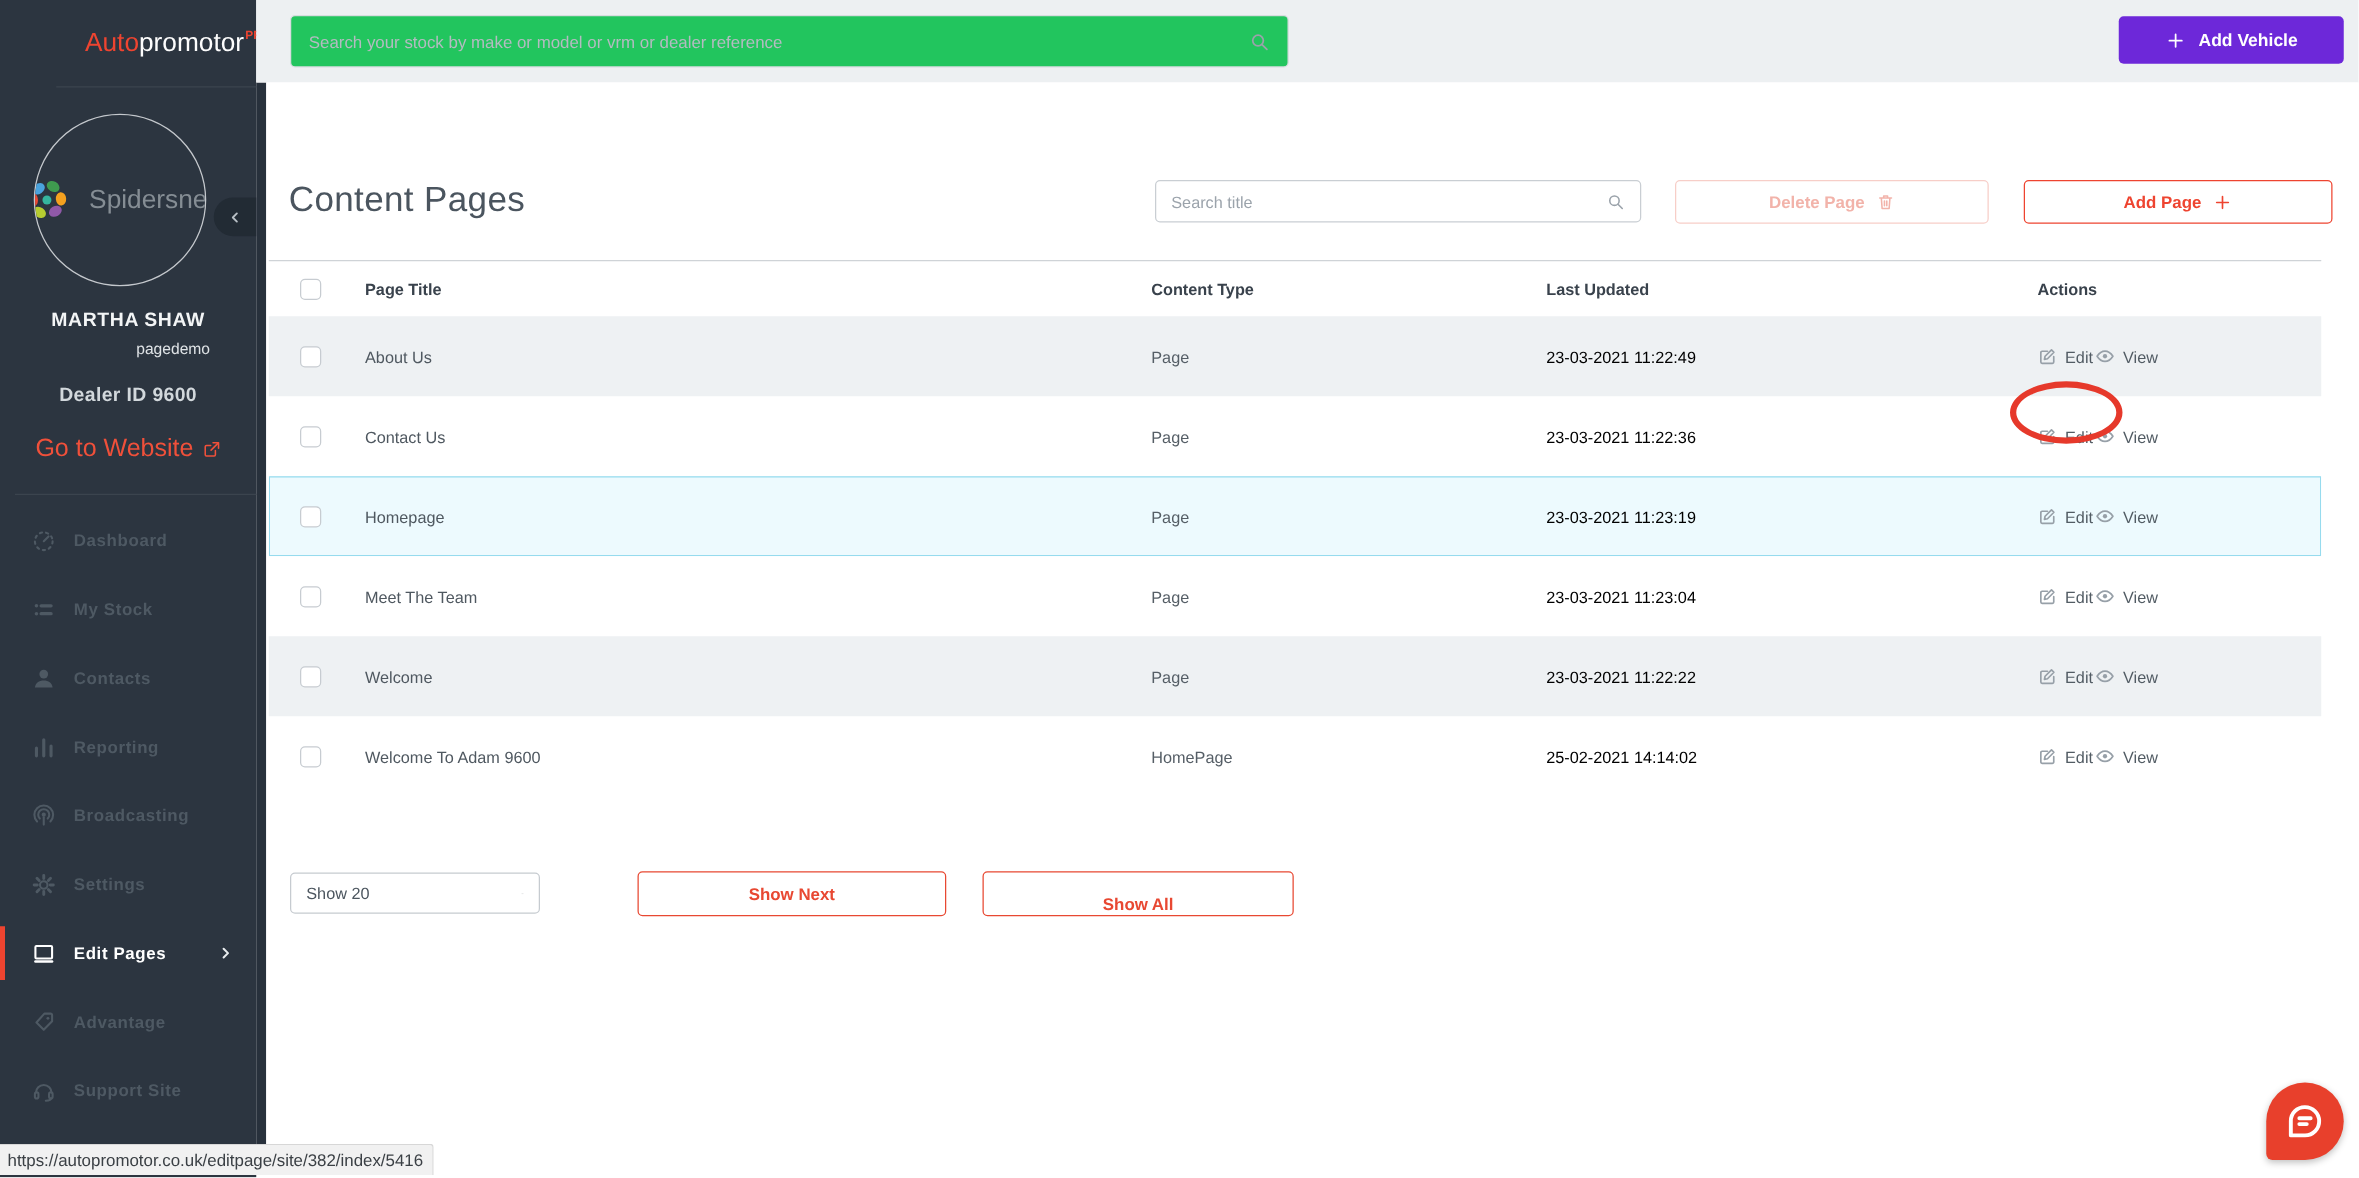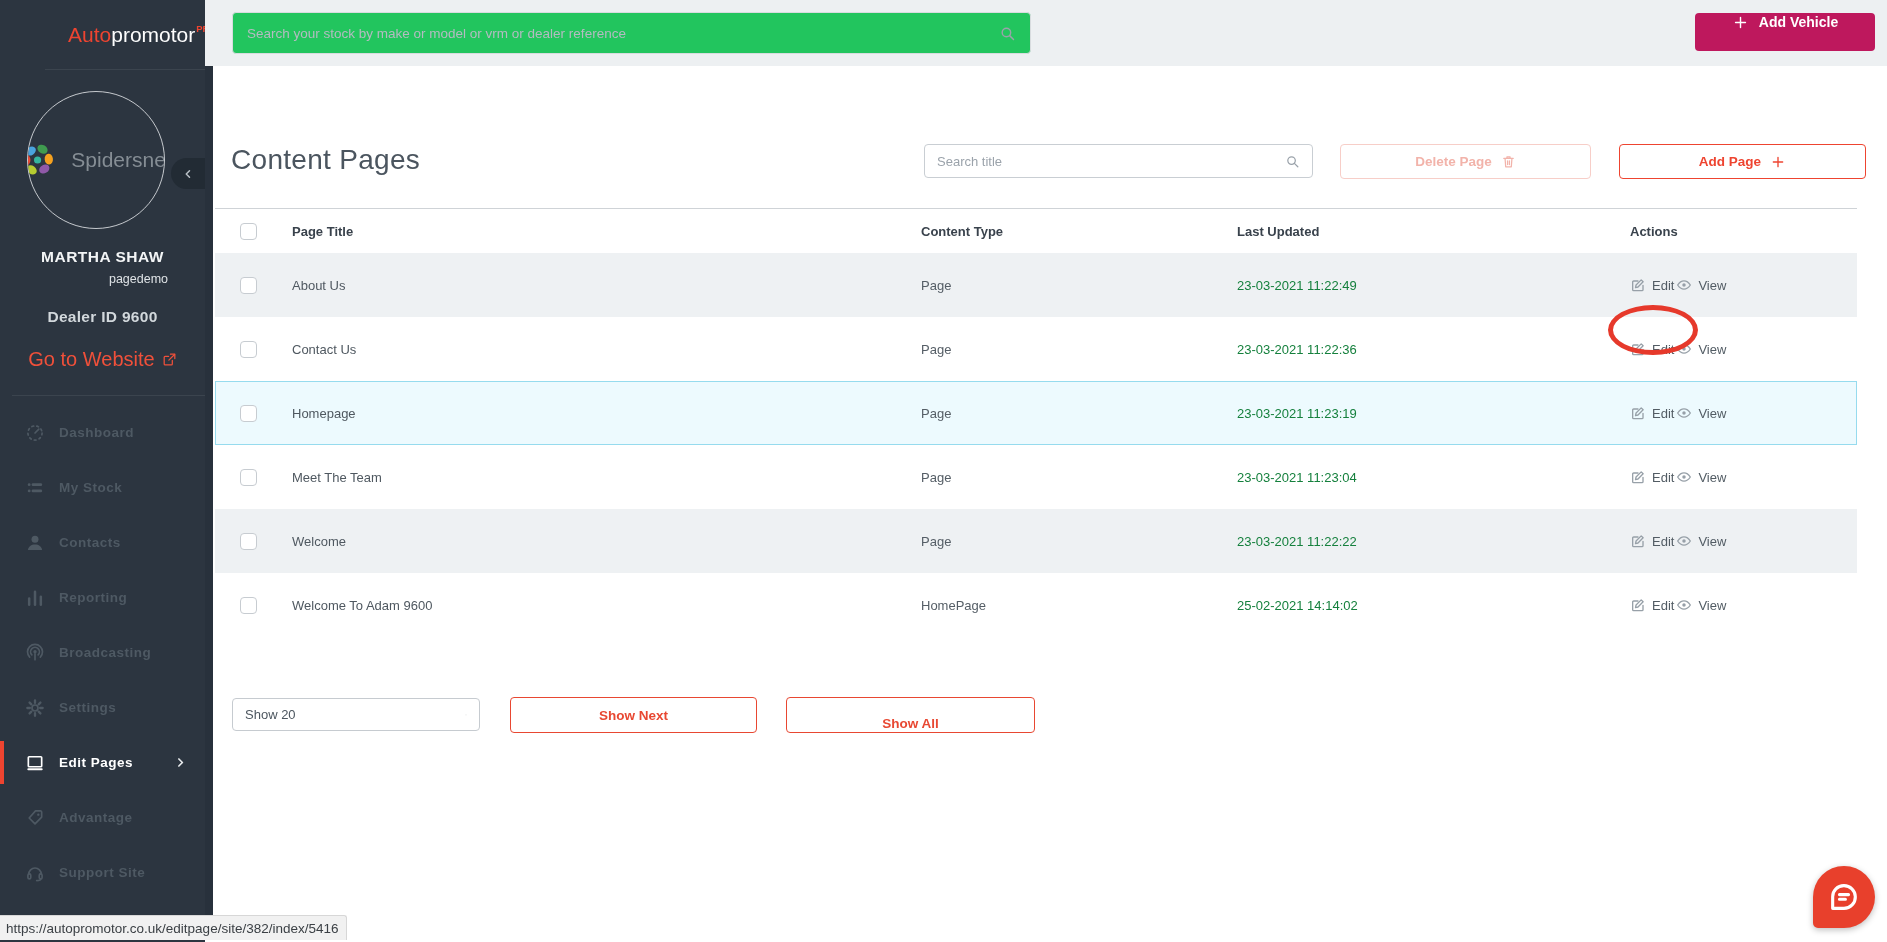--- a/index.html
+++ b/index.html
@@ -37,22 +37,22 @@
   
   #scrollbar{position:absolute;left:205px;top:66px;width:8px;height:850px;background:#28313c;}
 
   
   #topbar{position:absolute;left:205px;top:0;right:0;height:66px;background:#edf0f2;}
   .stock-search{position:absolute;left:27px;top:12px;width:799px;height:42px;background:#22c55e;
     border:1px solid #d8dcdf;border-radius:4px;display:flex;align-items:center;}
   .stock-search input{flex:1;border:none;outline:none;font-size:13.5px;color:#4c565f;padding:0 14px;background:transparent;}
   .stock-search input::placeholder{color:#b4bbc1;}
   .stock-search .icw{width:17px;height:17px;color:#9aa2aa;margin-right:14px;flex:0 0 17px;}
-  .add-vehicle{position:absolute;right:12px;top:13px;width:180px;height:38px;background:#be185d;border:none;
-    border-radius:4px;color:#fff;font-size:14px;font-weight:bold;display:flex;align-items:flex-start;justify-content:center;
+  .add-vehicle{position:absolute;right:12px;top:13px;width:180px;height:38px;background:#6d28d9;border:none;
+    border-radius:4px;color:#fff;font-size:14px;font-weight:bold;display:flex;align-items:center;justify-content:center;
     gap:10px;cursor:pointer;}
   .add-vehicle .icw{width:17px;height:17px;}
 
   
   #main{position:absolute;left:213px;top:66px;right:0;bottom:0;background:#fff;}
   .page-title{position:absolute;left:18px;top:78px;font-size:28px;font-weight:300;color:#4b555f;letter-spacing:.3px;}
   .title-search{position:absolute;left:711px;top:78px;width:389px;height:34px;background:#fff;
     border:1px solid #c9ced3;border-radius:4px;display:flex;align-items:center;}
   .title-search input{flex:1;border:none;outline:none;font-size:13px;color:#4c565f;padding:0 12px;background:transparent;}
   .title-search input::placeholder{color:#9ba3ab;}
@@ -66,31 +66,31 @@
 
   
   #table{position:absolute;left:2px;top:142px;width:1642px;}
   .thead,.trow{display:grid;grid-template-columns:77px 629px 316px 393px 1fr;align-items:center;}
   .thead{height:45px;border-top:1px solid #cfd3d7;font-size:13px;font-weight:bold;color:#39424c;}
   .trow{height:64px;font-size:13px;color:#555e66;}
   .trow.shaded{background:#eef1f3;}
   .trow.highlighted{background:#edfafe;box-shadow:inset 0 0 0 1px #96dbee;}
   .cb{width:17px;height:17px;margin-left:25px;border:1px solid #c7ccd1;border-radius:4px;background:#fff;cursor:pointer;}
   .cell-title{color:#4f5860;}
-  .cell-updated{color:#15803d;}
+  .cell-updated{color:#000000;}
   .actions{display:flex;align-items:flex-start;gap:2px;}
   .act{display:flex;align-items:center;gap:6px;color:#525c64;cursor:pointer;}
   .act .icw{width:16px;height:16px;color:#97a0a8;}
 
   
   .edit-ellipse{position:absolute;left:1395px;top:239px;width:90px;height:50px;border:5px solid #e6392b;
     border-radius:50%;pointer-events:none;}
 
   
-  .page-size{position:absolute;left:19px;top:632px;width:248px;height:33px;border:1px solid #c6cbd0;border-radius:4px;
+  .page-size{position:absolute;left:19px;top:632px;width:200px;height:33px;border:1px solid #c6cbd0;border-radius:4px;
     background:#fff;display:flex;align-items:center;font-size:13px;color:#4c565f;cursor:pointer;}
   .page-size span{flex:1;padding-left:12px;}
   .page-size .icw{width:14px;height:14px;color:#6b747c;margin-right:12px;flex:0 0 14px;}
   .show-next{position:absolute;left:297px;top:631px;width:247px;height:36px;border:1px solid #e84832;color:#e84832;}
   .show-all{position:absolute;left:573px;top:631px;width:249px;height:36px;border:1px solid #e84832;color:#e84832;align-items:flex-end;}
 
   
   #statusbar{position:absolute;left:0;bottom:2px;height:25px;max-width:560px;background:#f1f1f1;
     border:1px solid #d7d7d7;border-left:none;border-bottom:none;border-radius:0 3px 0 0;
     display:flex;align-items:center;padding:0 8px 0 6px;font-size:13.5px;color:#3b4045;white-space:nowrap;}

